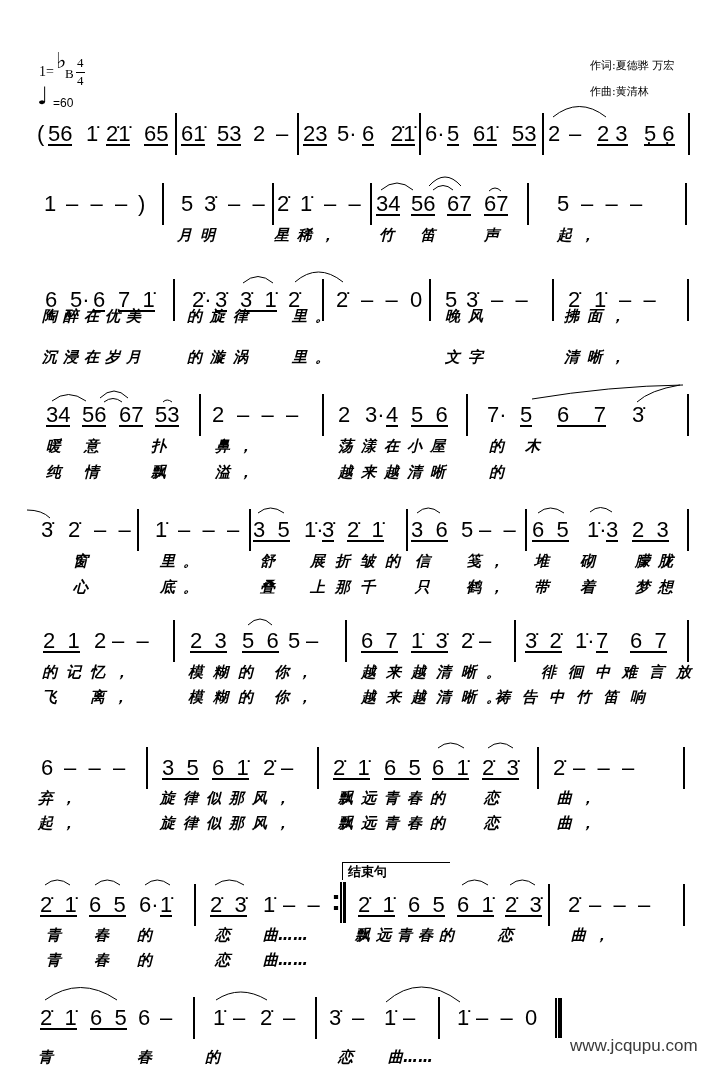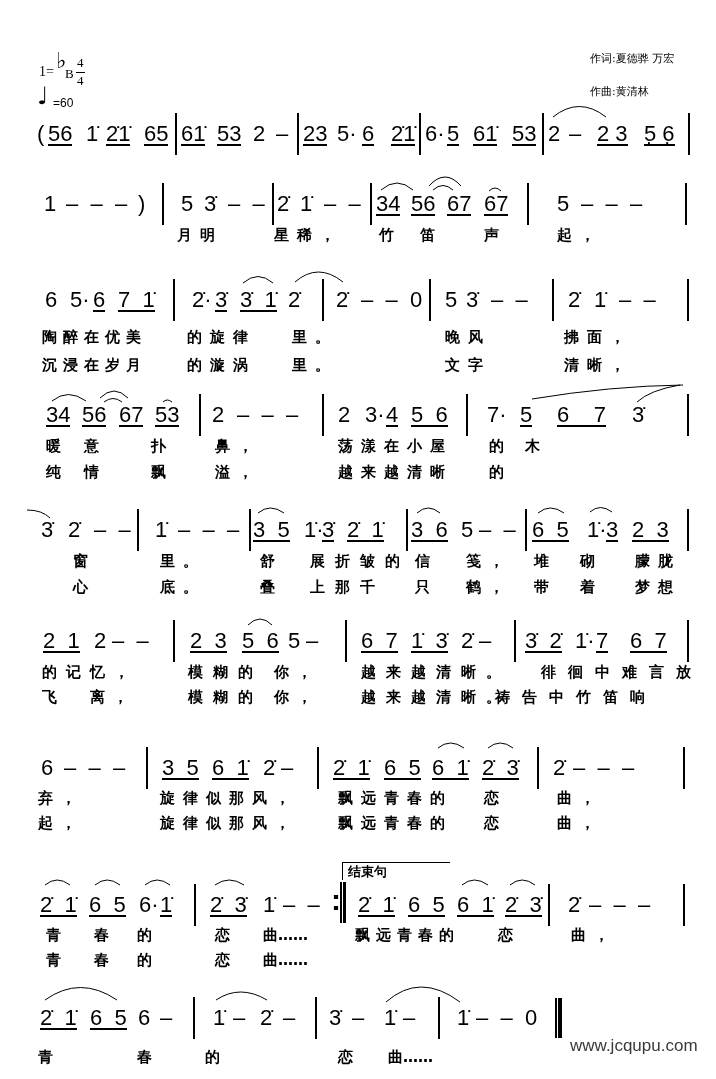--- a/index.html
+++ b/index.html
@@ -5,21 +5,21 @@
   html, body { margin:0; padding:0; background:#ffffff; }
   #sheet { position:relative; width:716px; height:1079px; background:#ffffff; overflow:hidden; color:#000; font-family:"Liberation Sans", sans-serif; }
   .title { position:absolute; left:218px; top:20px; font-family:"DejaVu Sans", sans-serif; font-size:34px; font-weight:bold; font-style:italic; letter-spacing:4px; white-space:nowrap; line-height:40px; }
   .serif { font-family:"Liberation Serif", serif; }
   .abs { position:absolute; white-space:pre; }
   .credit { position:absolute; left:590px; font-family:"DejaVu Sans", sans-serif; font-size:11px; line-height:14px; white-space:pre; }
   .row { position:absolute; left:0; width:716px; height:24px; }
   .n { position:absolute; top:0; font-family:"Liberation Sans", sans-serif; font-size:22px; line-height:24px; white-space:pre; }
   .n.u::after { content:""; position:absolute; left:0; right:0; top:22px; height:1.5px; background:#000; }
   .bar { position:absolute; top:-9px; width:1.5px; height:42px; background:#000; }
-  .lrow { position:absolute; left:0; width:620px; height:18px; }
+  .lrow { position:absolute; left:0; width:620px; height:18px;font-style:italic; }
   .ly { position:absolute; top:0; font-family:"DejaVu Sans", sans-serif; font-size:15px; line-height:18px; font-weight:bold; letter-spacing:8px; white-space:pre; }
   .ly.ls6 { letter-spacing:6px; }
   .ly.ls9 { letter-spacing:9px; }
   .ly.ls10 { letter-spacing:10px;text-align:right; }
   .ly.ls12 { letter-spacing:12px; }
   .line { position:absolute; background:#000; }
   .watermark { position:absolute; left:524px; top:1036px; font-family:"Liberation Sans", sans-serif; font-size:17px; color:#3a3a3a; white-space:nowrap;margin-left:46px; }
   svg.slurs { position:absolute; left:0; top:0; width:716px; height:1079px; pointer-events:none; }
   svg.slurs path { fill:none; stroke:#000; stroke-width:1; }
 </style>
@@ -31,21 +31,21 @@
 
   <span class="abs serif" style="left:39px;top:64px;font-size:14px;">1=</span>
   <span class="abs" style="left:56px;top:48px;font-size:22px;font-family:'DejaVu Sans',sans-serif;">♭</span>
   <span class="abs serif" style="left:65px;top:66px;font-size:13px;">B</span>
   <span class="abs serif" style="left:77px;top:56px;font-size:13px;line-height:14px;">4</span>
   <div class="line" style="left:76px;top:72px;width:9px;height:1px;"></div>
   <span class="abs serif" style="left:77px;top:74px;font-size:13px;line-height:14px;">4</span>
   <span class="abs" style="left:37px;top:82px;font-size:24px;font-family:'DejaVu Sans',sans-serif;">♩</span>
   <span class="abs" style="left:53px;top:96px;font-size:12px;">=60</span>
 
-  <div class="credit" style="top:52px;">作词:夏德骅 万宏</div>
+  <div class="credit" style="top:59px;">作词:夏德骅 万宏</div>
   <div class="credit" style="top:85px;">作曲:黄清林</div>
 
   <div class="row" style="top:122px;">
     <span class="n" style="left:37px">(</span>
     <span class="n u" style="left:48px">56</span>
     <span class="n" style="left:86px">1̇</span>
     <span class="n u" style="left:106px">2̇1̇</span>
     <span class="n u" style="left:144px">65</span>
     <div class="bar" style="left:175px"></div>
     <span class="n u" style="left:181px">61̇</span>
@@ -117,28 +117,28 @@
     <div class="bar" style="left:429px"></div>
     <span class="n" style="left:445px">5</span>
     <span class="n" style="left:466px">3̇</span>
     <span class="n" style="left:491px">–  –</span>
     <div class="bar" style="left:552px"></div>
     <span class="n" style="left:568px">2̇</span>
     <span class="n" style="left:594px">1̇</span>
     <span class="n" style="left:619px">–  –</span>
     <div class="bar" style="left:687px"></div>
   </div>
-  <div class="lrow" style="top:328px;">
+  <div class="lrow" style="top:307px;">
     <span class="ly ls6" style="left:42px">陶醉在优美</span>
     <span class="ly" style="left:187px">的旋律</span>
     <span class="ly" style="left:292px">里。</span>
     <span class="ly" style="left:445px">晚风</span>
     <span class="ly" style="left:564px">拂面，</span>
   </div>
-  <div class="lrow" style="top:356px;">
+  <div class="lrow" style="top:348px;">
     <span class="ly ls6" style="left:42px">沉浸在岁月</span>
     <span class="ly" style="left:187px">的漩涡</span>
     <span class="ly" style="left:292px">里。</span>
     <span class="ly" style="left:445px">文字</span>
     <span class="ly" style="left:564px">清晰，</span>
   </div>
 
   <div class="row" style="top:403px;">
     <span class="n u" style="left:46px">34</span>
     <span class="n u" style="left:82px">56</span>

